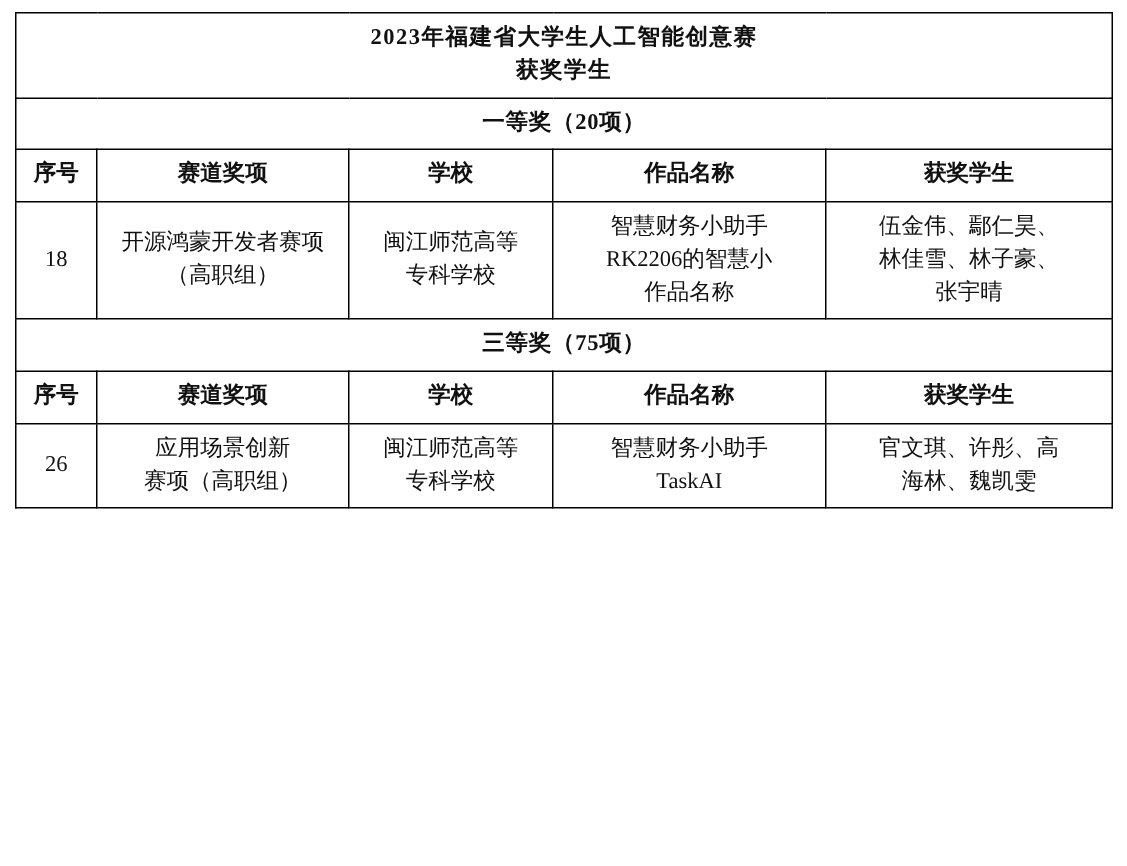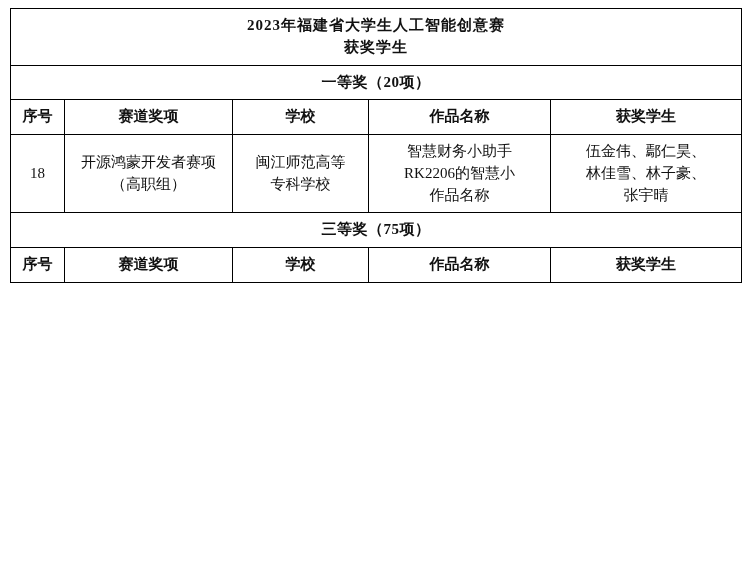--- a/index.html
+++ b/index.html
@@ -125,16 +125,35 @@
       </tr>
 
       <tr>
         <td class="head-cell">序号</td>
         <td class="head-cell">赛道奖项</td>
         <td class="head-cell">学校</td>
         <td class="head-cell">作品名称</td>
         <td class="head-cell">获奖学生</td>
       </tr>
 
+      <tr>
+        <td class="no-cell">26</td>
+        <td>
+          <span class="cell-line">应用场景创新</span>
+          <span class="cell-line">赛项（高职组）</span>
+        </td>
+        <td>
+          <span class="cell-line">闽江师范高等</span>
+          <span class="cell-line">专科学校</span>
+        </td>
+        <td>
+          <span class="cell-line">智慧财务小助手</span>
+          <span class="cell-line">TaskAI</span>
+        </td>
+        <td>
+          <span class="cell-line">官文琪、许彤、高</span>
+          <span class="cell-line">海林、魏凯雯</span>
+        </td>
+      </tr>
 
     </tbody>
   </table>
 </div>
 
 </body></html>

